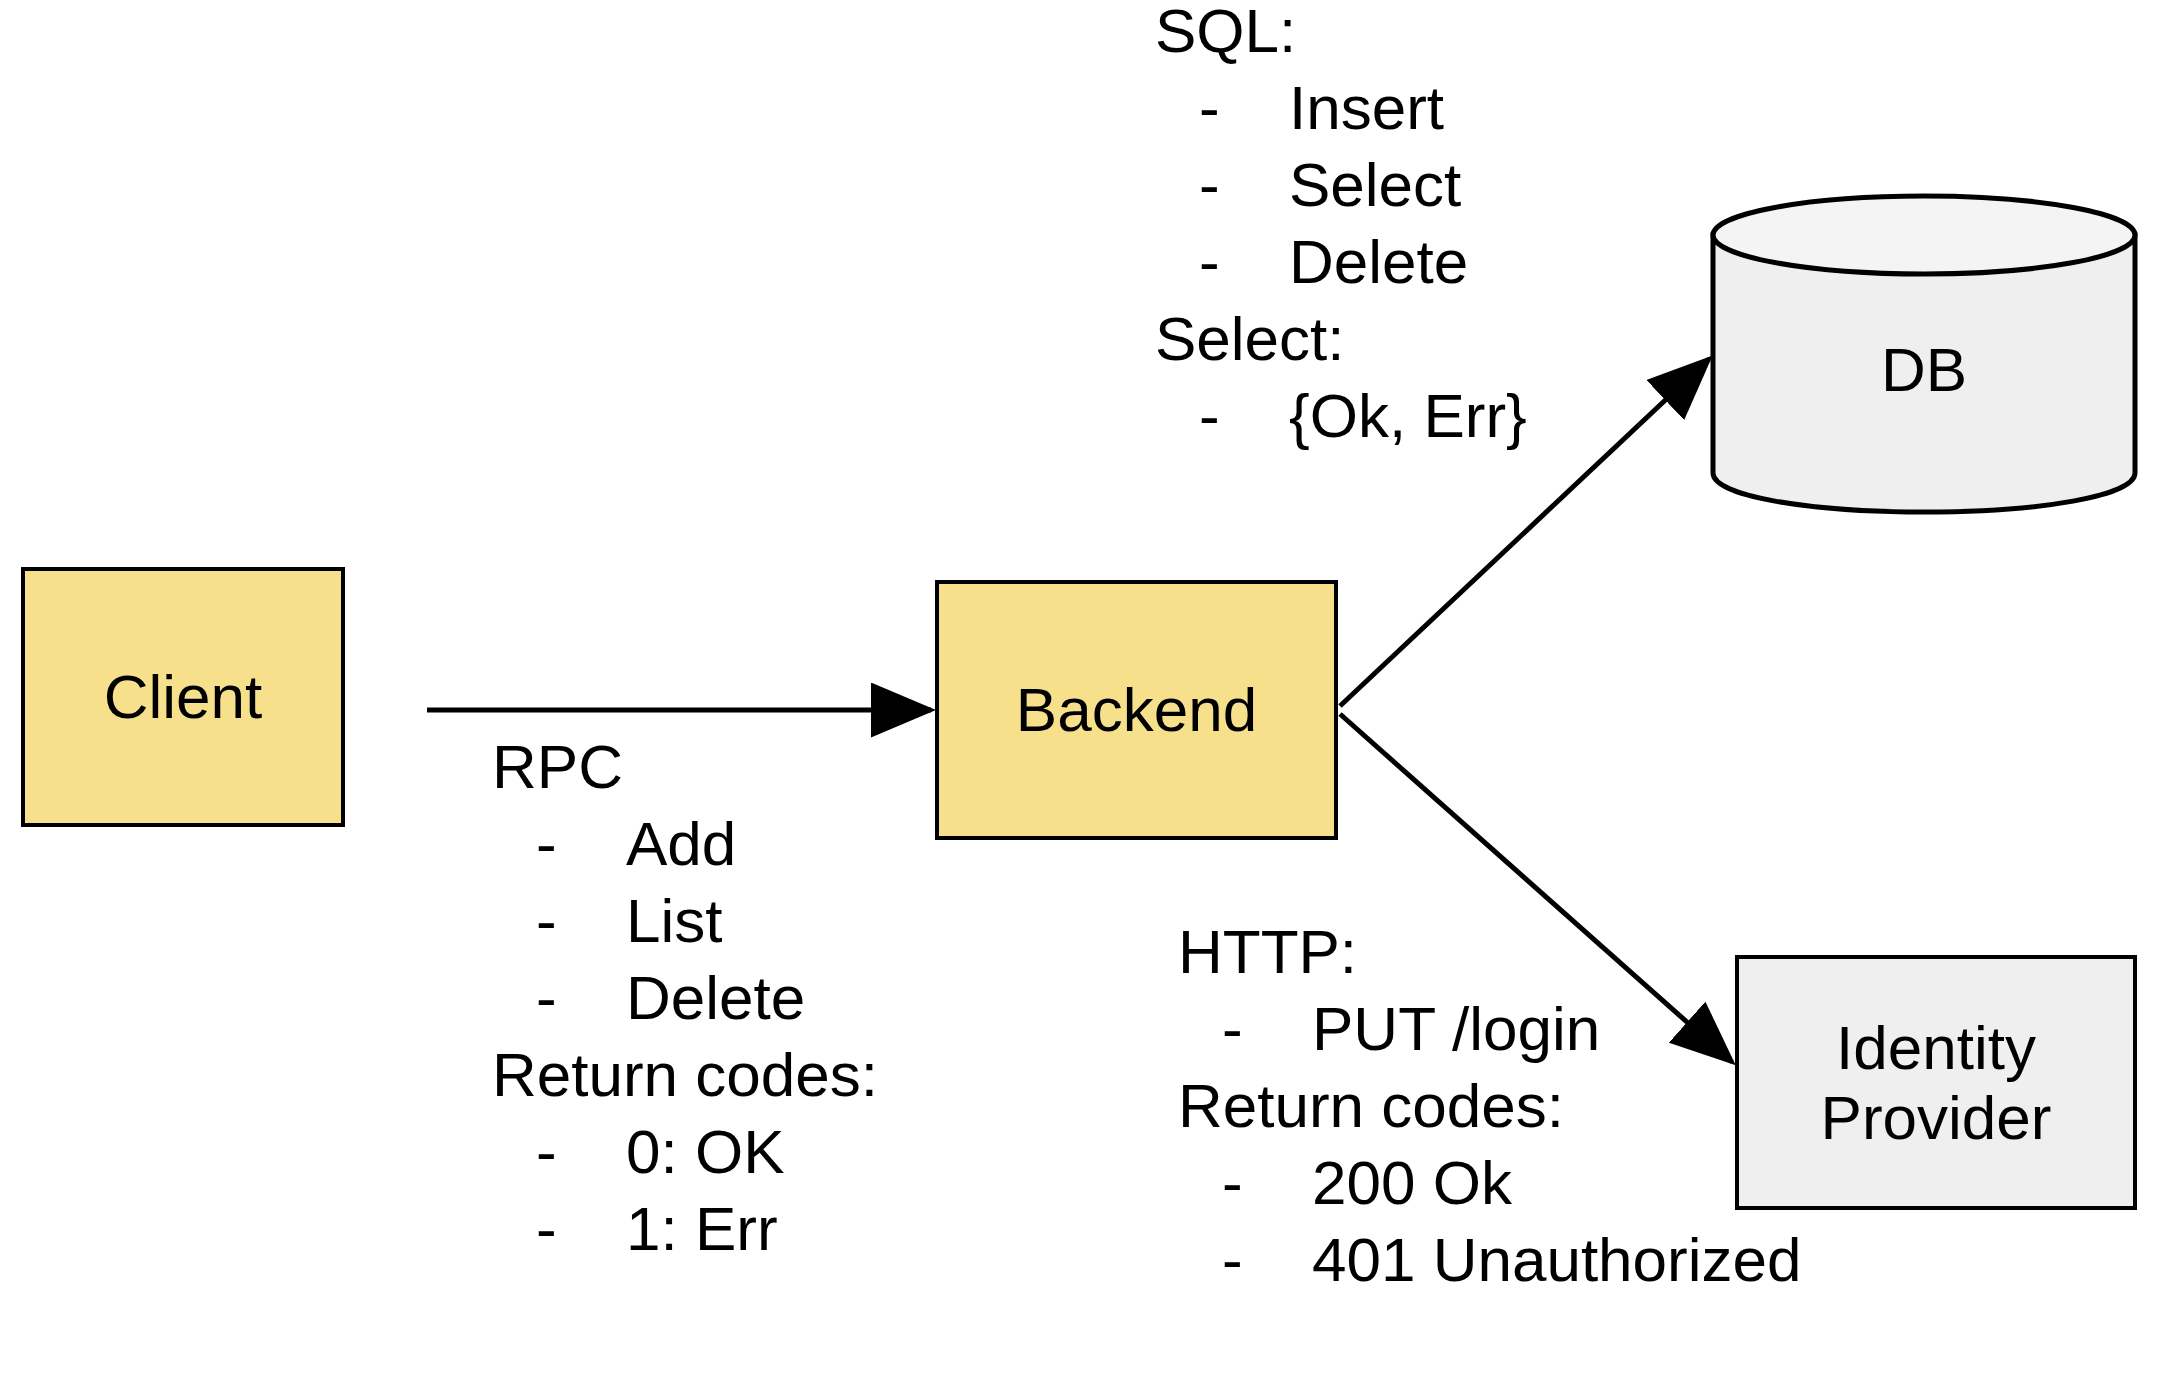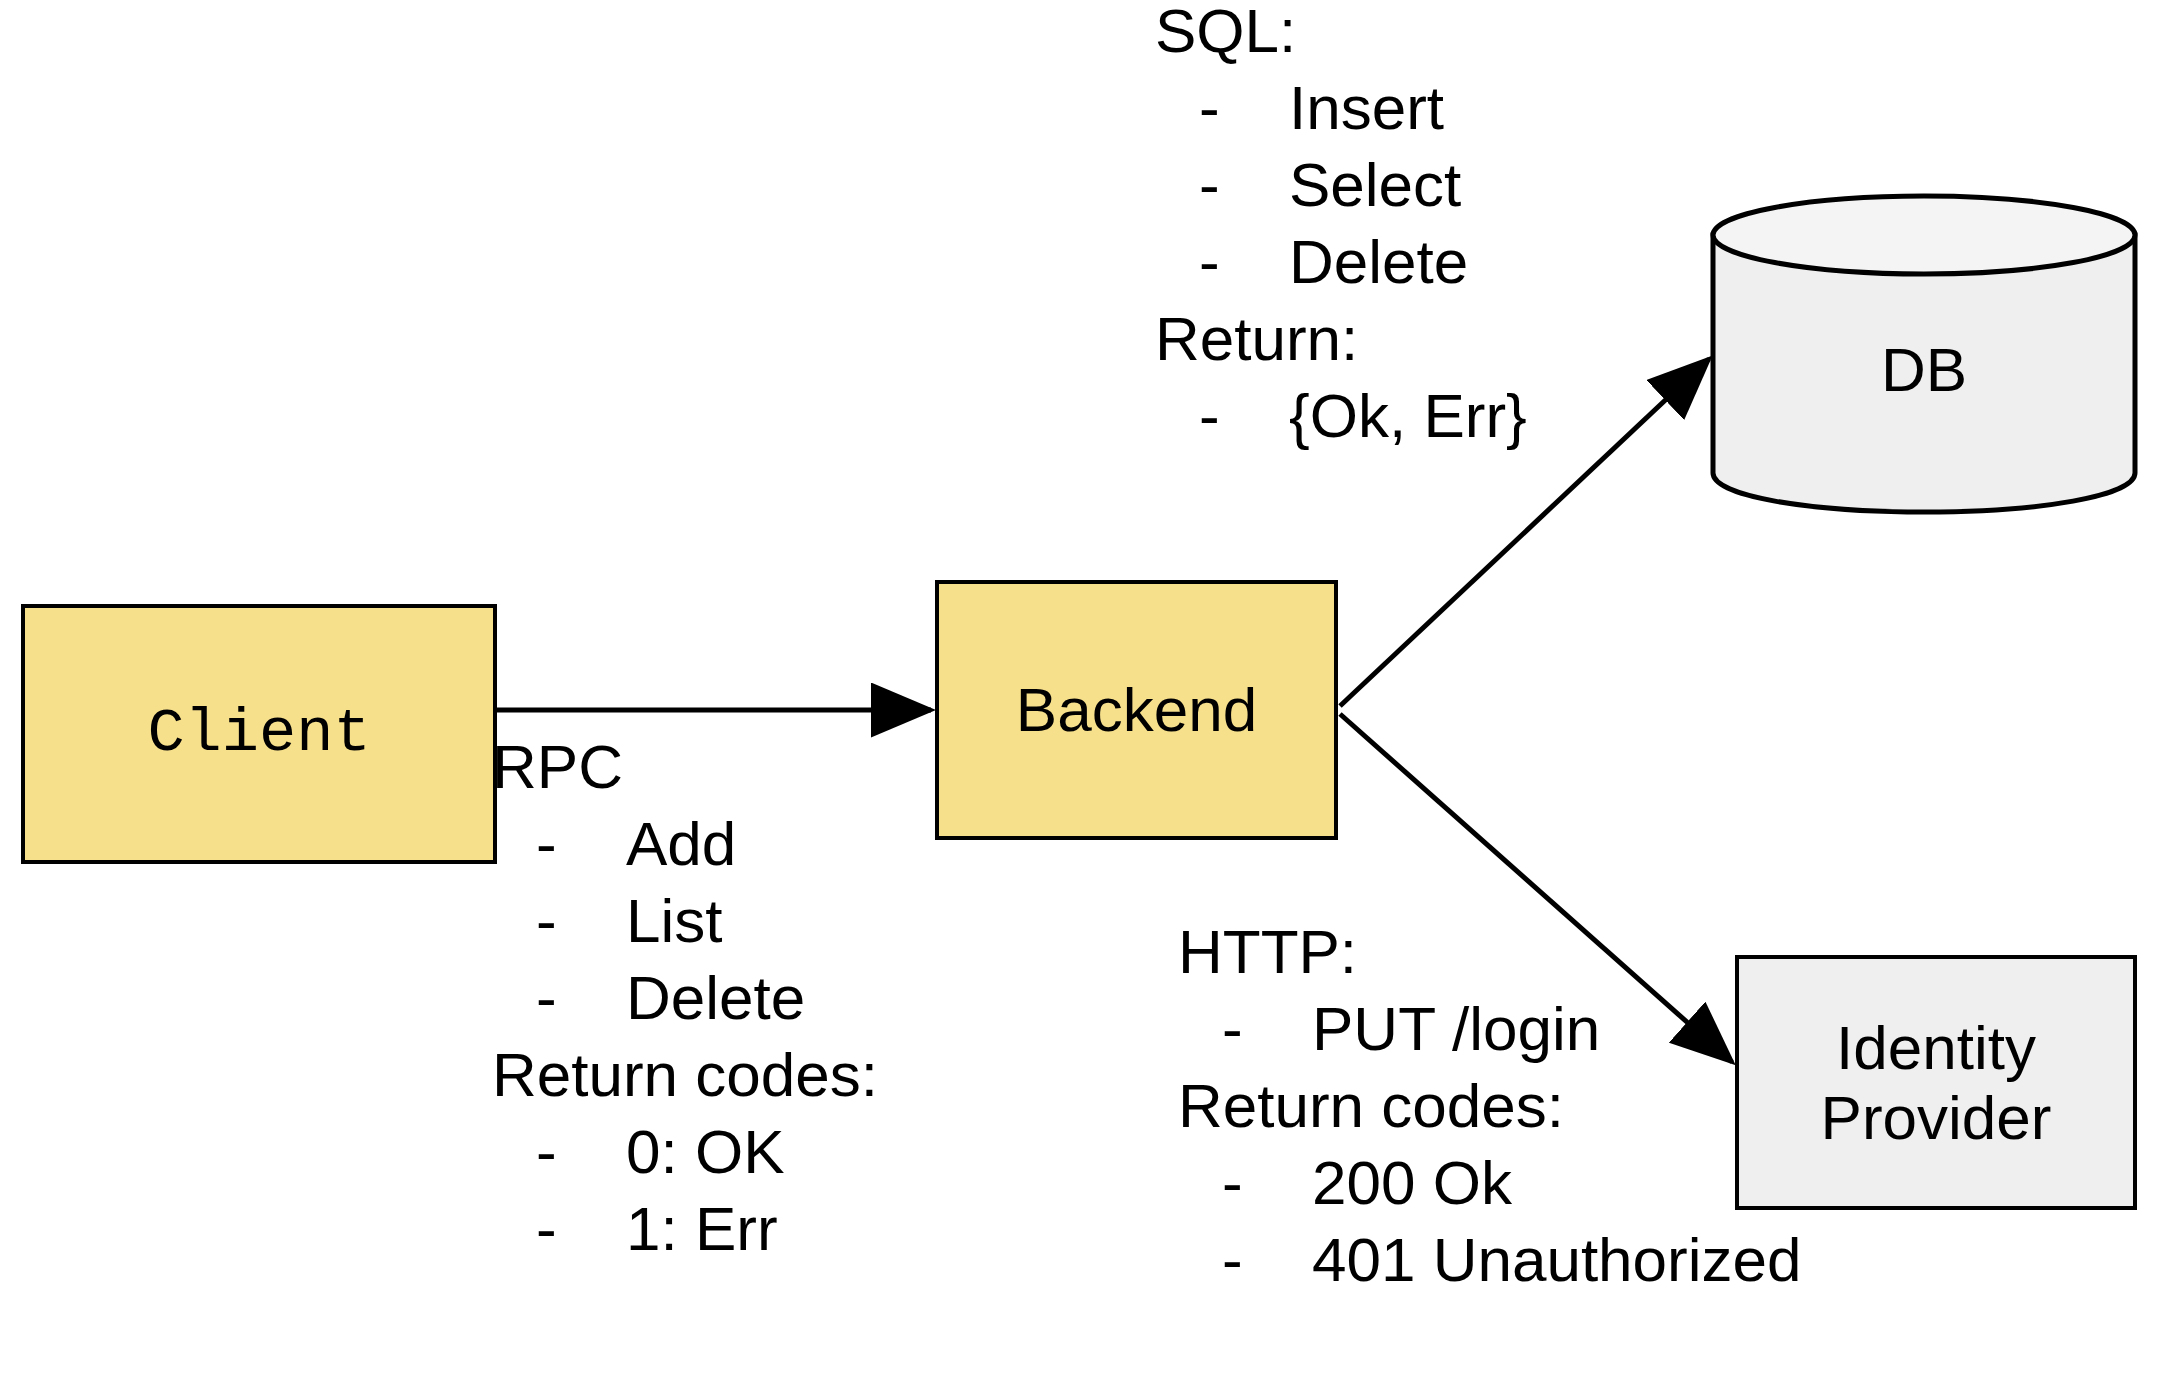--- a/index.html
+++ b/index.html
@@ -28,21 +28,21 @@
     font-size: 62px;
     line-height: 1.12;
     letter-spacing: 0px;
   }
   .node-rect {
     border: 4px solid #000000;
   }
   .node-yellow { background: #F7E08C; }
   .node-gray   { background: #EFEFEF; margin-top: 15px; }
 
-  #client-node   { left: 21px;   top: 604px;  width: 476px; height: 260px; font-family: Liberation Mono, monospace; }
+  #client-node   { left: 21px;   top: 567px;  width: 324px; height: 260px; }
   #backend-node  { left: 935px;  top: 580px;  width: 403px; height: 260px; }
   #idp-node      { left: 1735px; top: 940px;  width: 402px; height: 255px; }
 
   
   #db-node {
     left: 1710px;
     top: 193px;
     width: 428px;
     height: 322px;
   }
@@ -139,21 +139,21 @@
     <span class="item">
       <span class="dash">-</span><span class="txt">Insert</span>
     </span>
     <span class="item">
       <span class="dash">-</span><span class="txt">Select</span>
     </span>
     <span class="item">
       <span class="dash">-</span><span class="txt">Delete</span>
     </span>
 
-    <span class="hdr">Return:</span>
+    <span class="hdr">Select:</span>
 
     <span class="item">
       <span class="dash">-</span><span class="txt">{Ok, Err}</span>
     </span>
   </div>
 
   <div id="rpc-annotation" class="annot">
     <span class="hdr">RPC</span>
 
     <span class="item">

